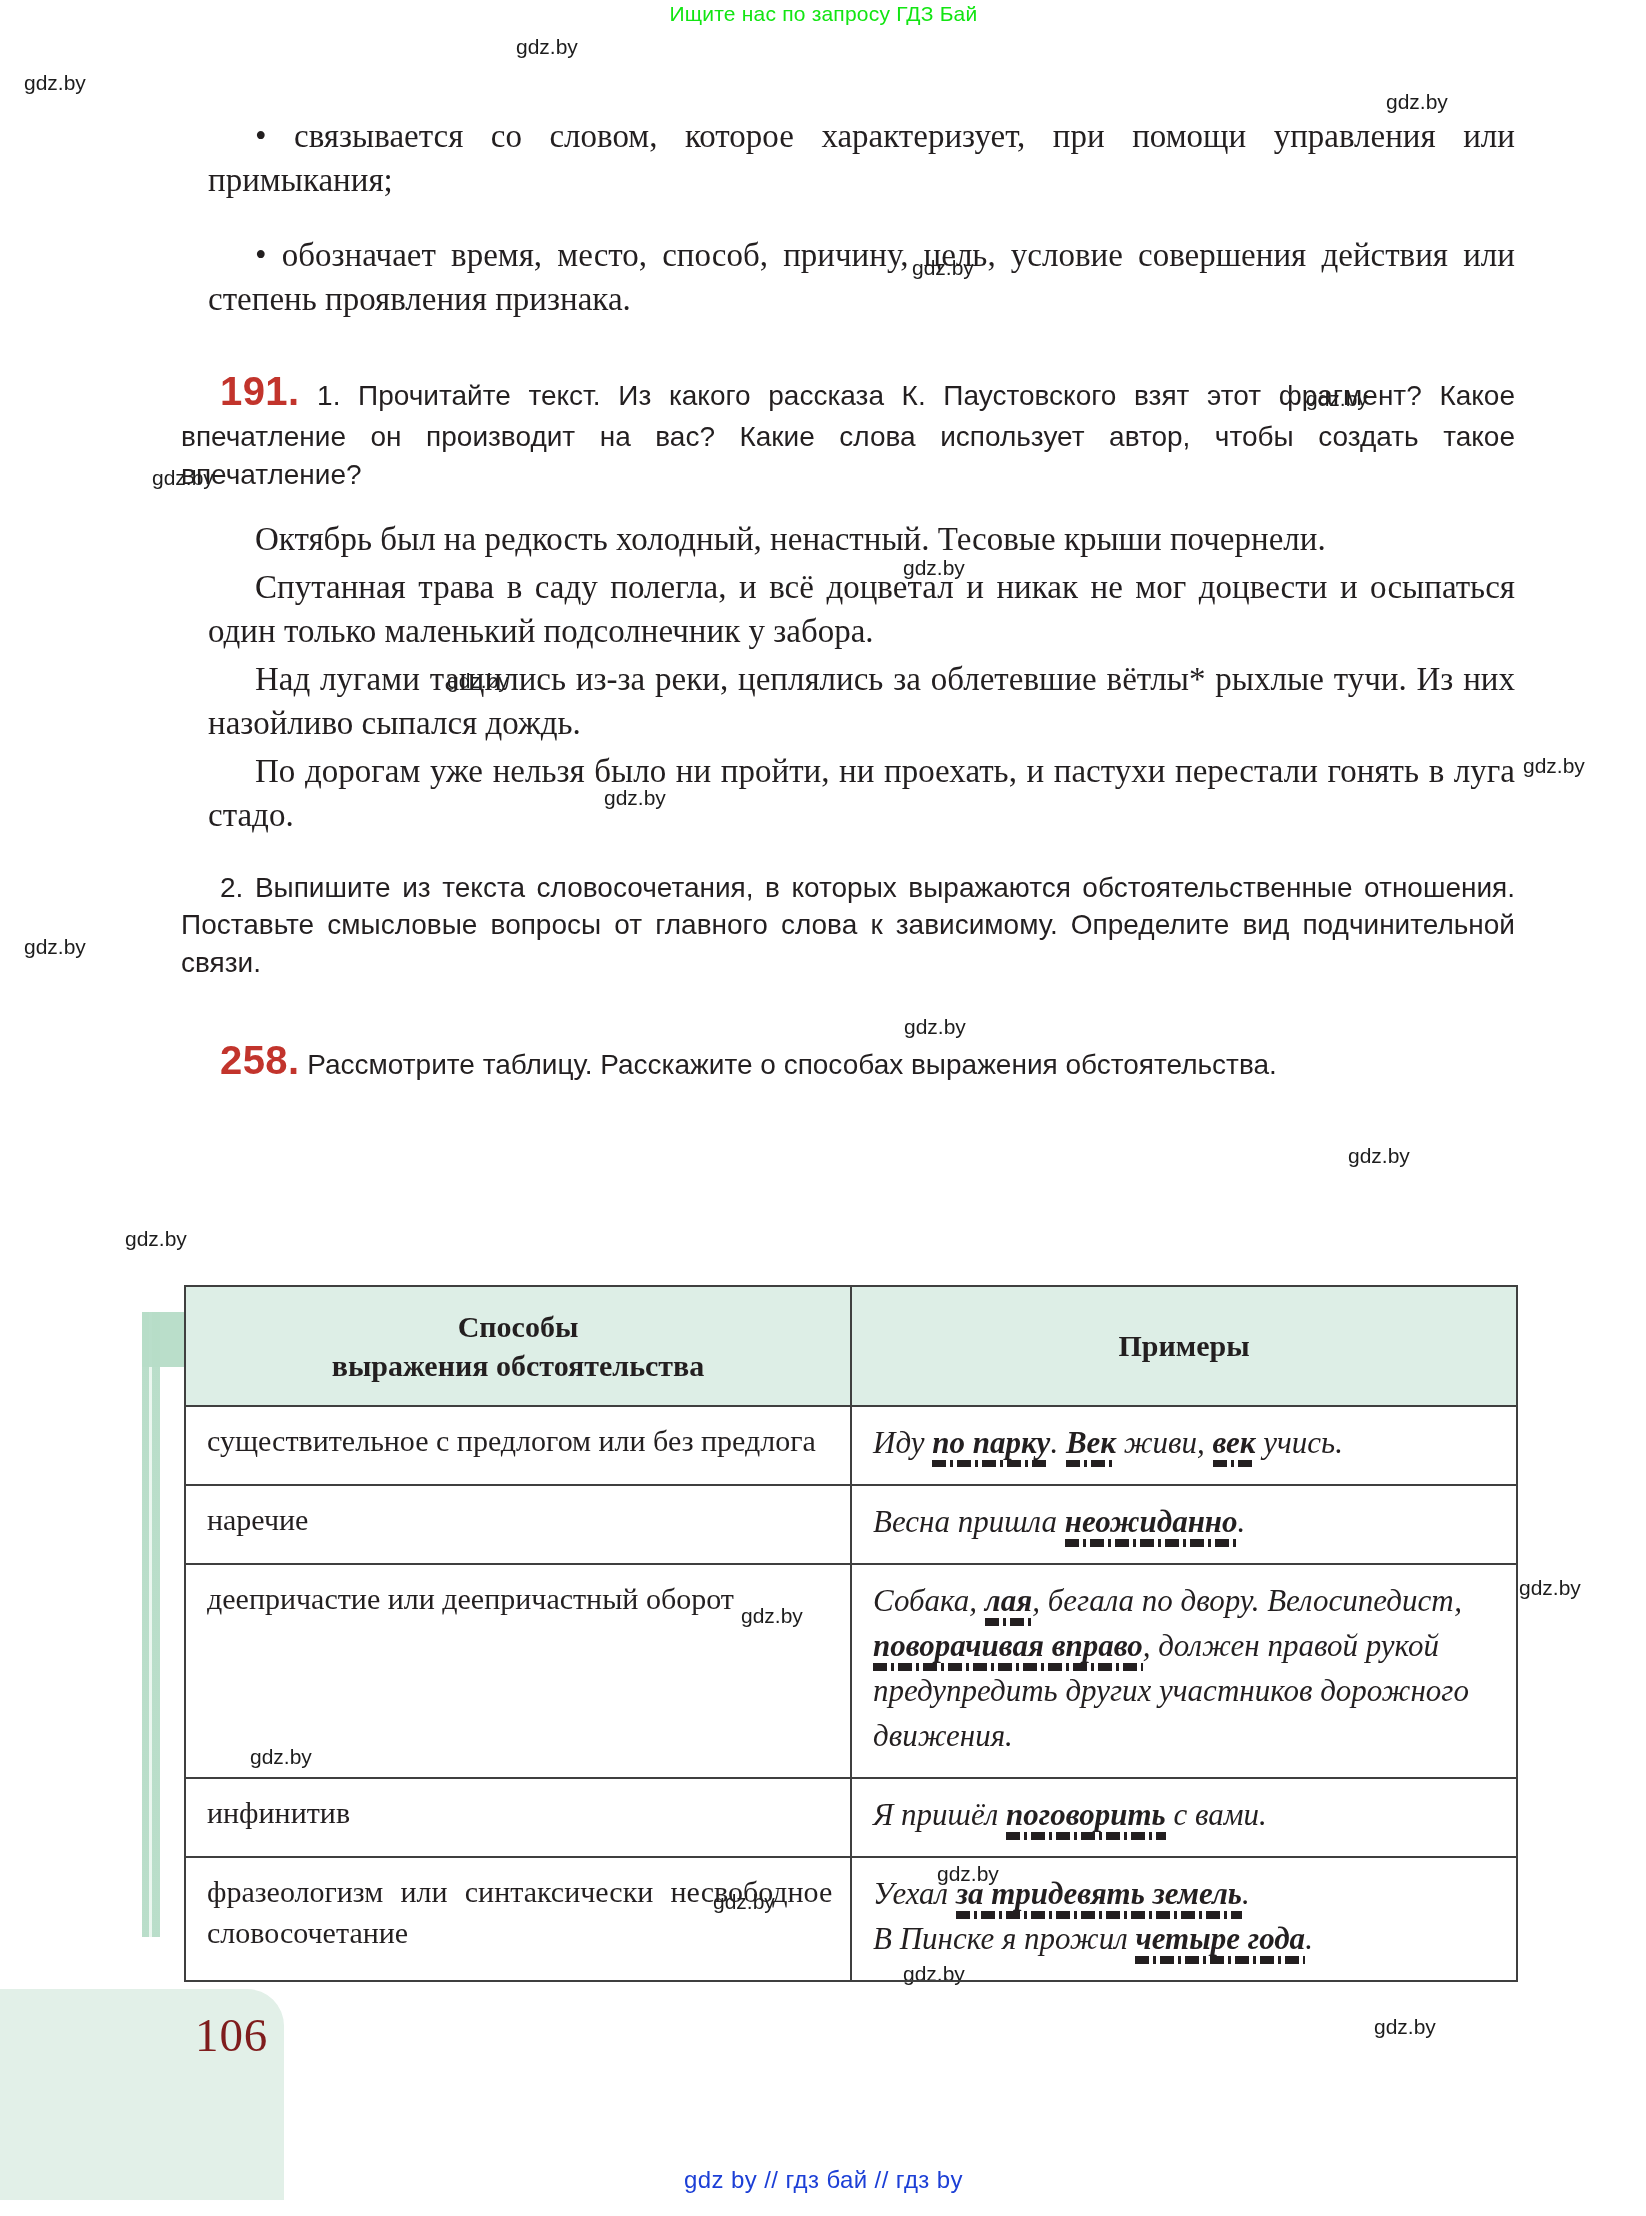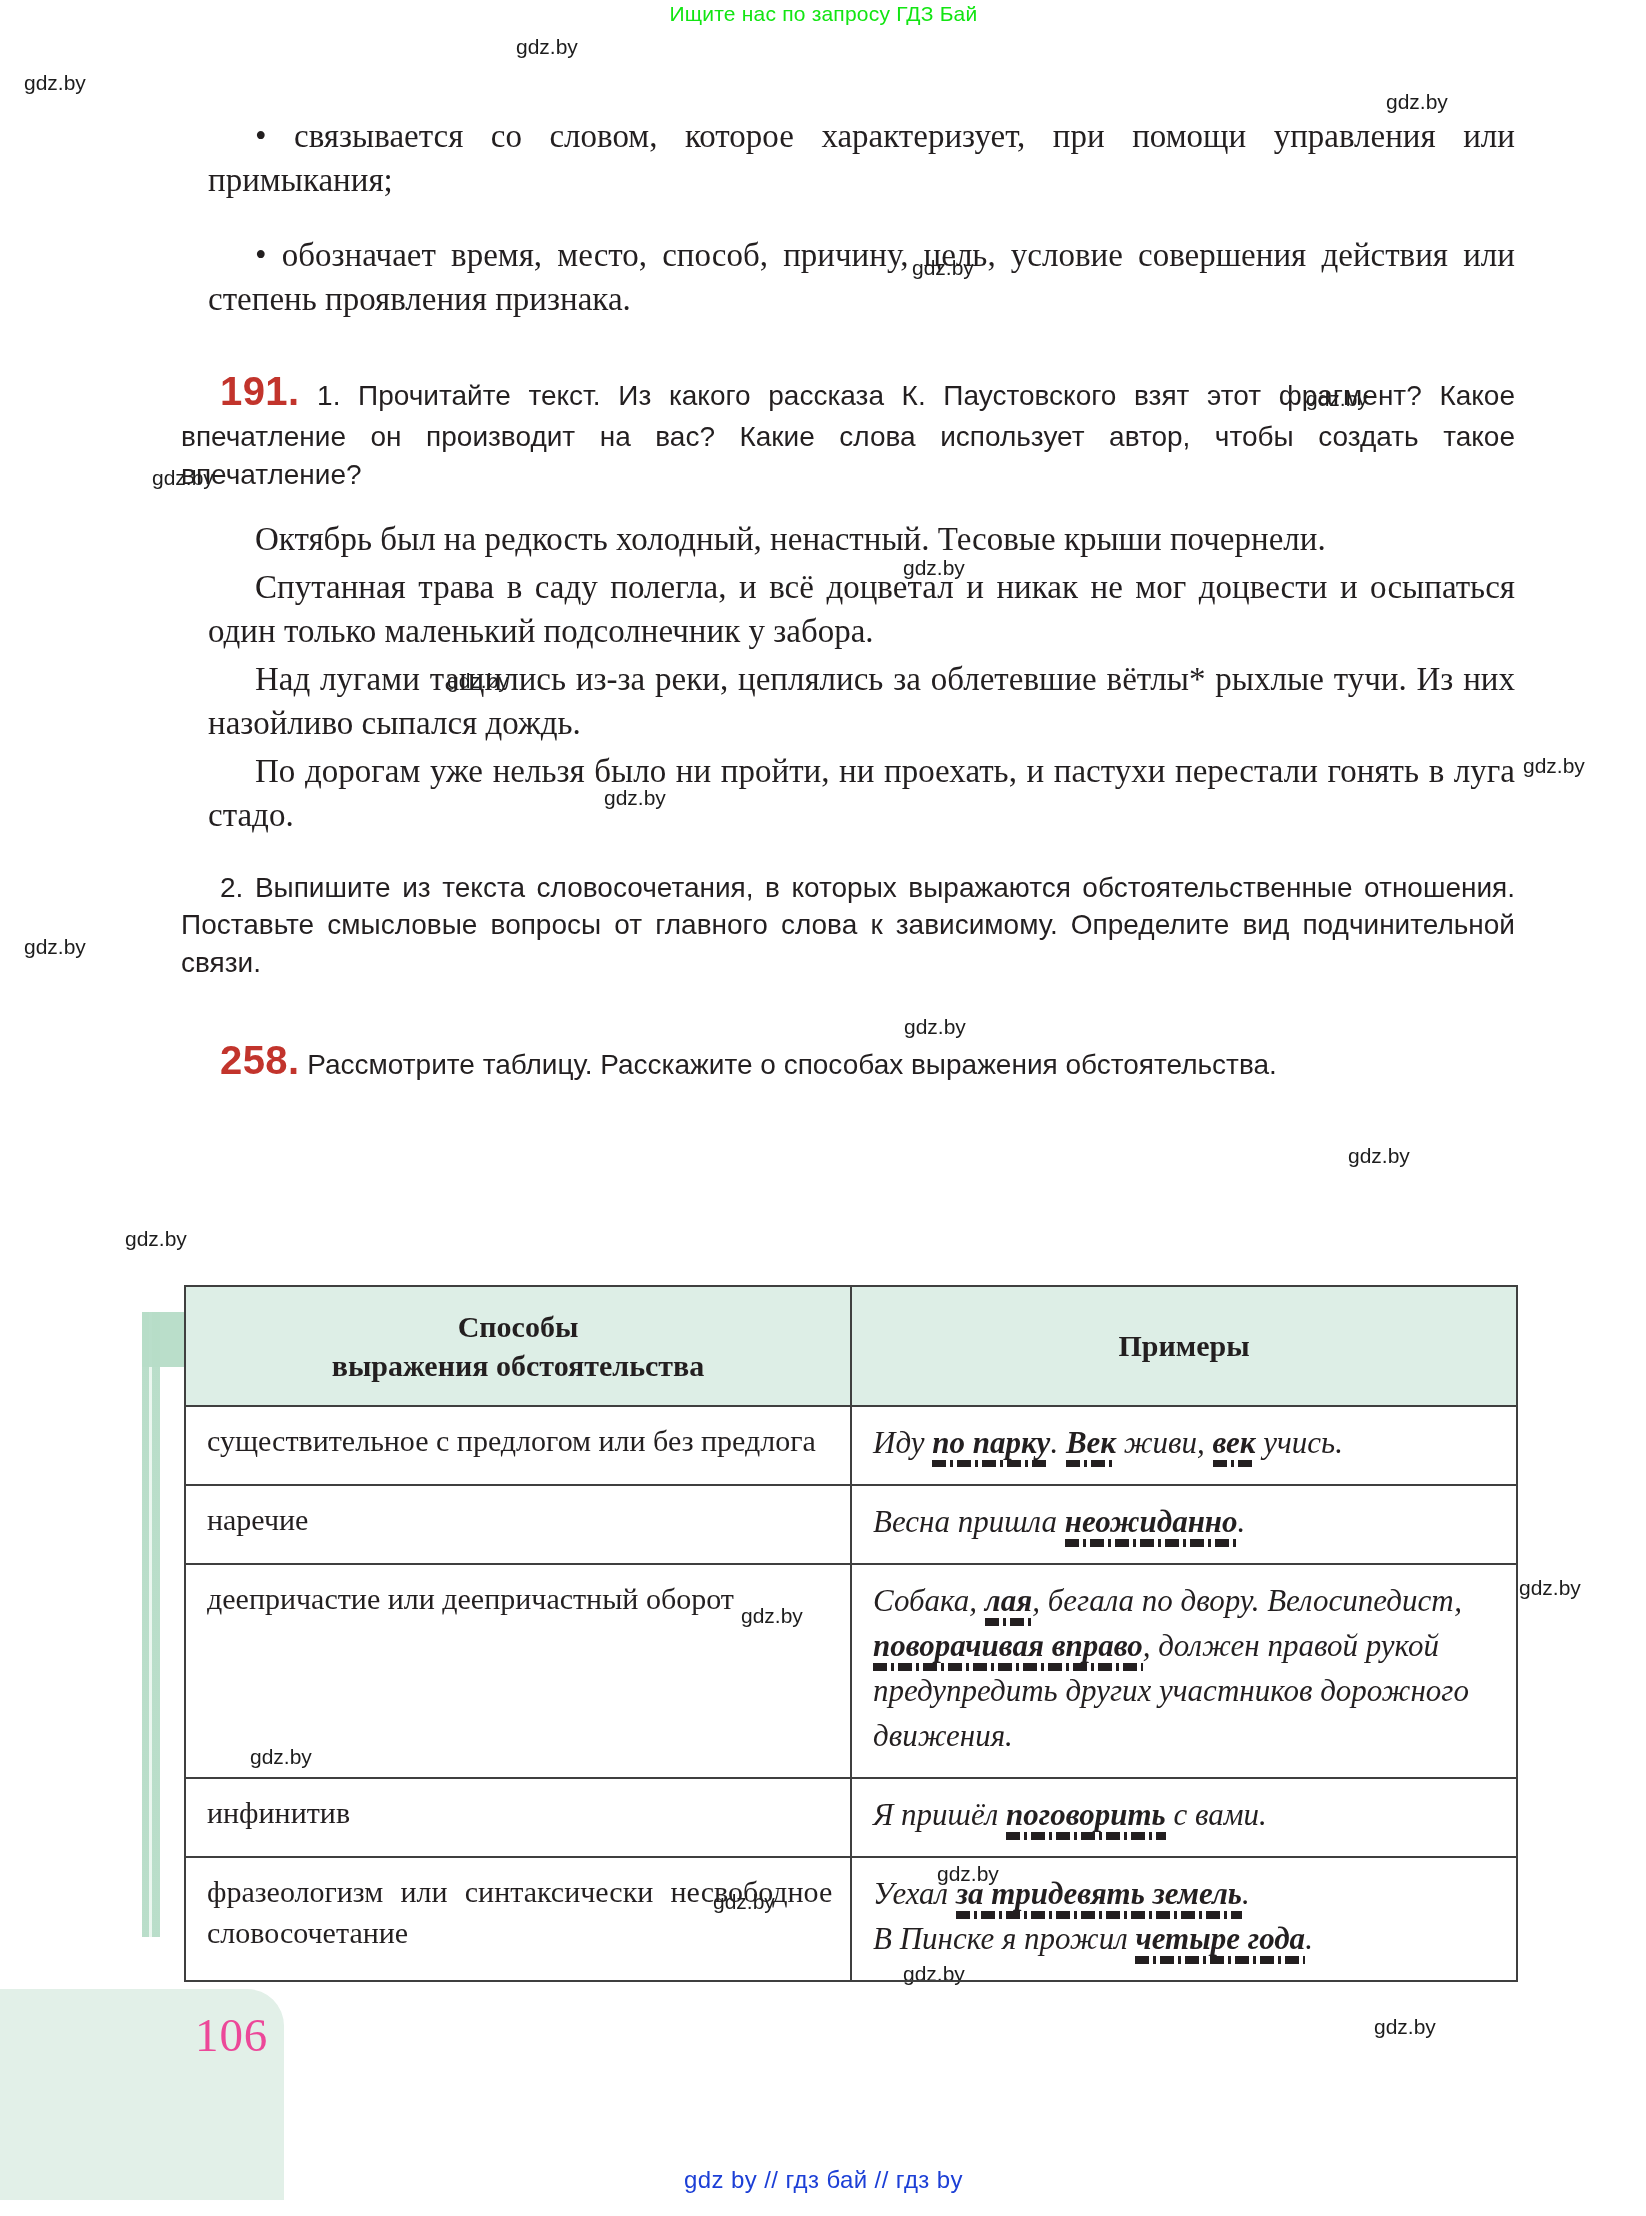--- a/index.html
+++ b/index.html
@@ -191,21 +191,21 @@
     border-top-right-radius: 37px;
   }
   .pagenum {
     position: absolute;
     left: 0;
     top: 2008px;
     width: 268px;
     text-align: right;
     font-family: "Liberation Serif", serif;
     font-size: 47px;
-    color: #ec4899;
+    color: #7f1d1d;
     letter-spacing: 0.8px;
   }
 
   
   .footer {
     position: absolute;
     left: 0;
     top: 2166px;
     width: 1647px;
     text-align: center;

